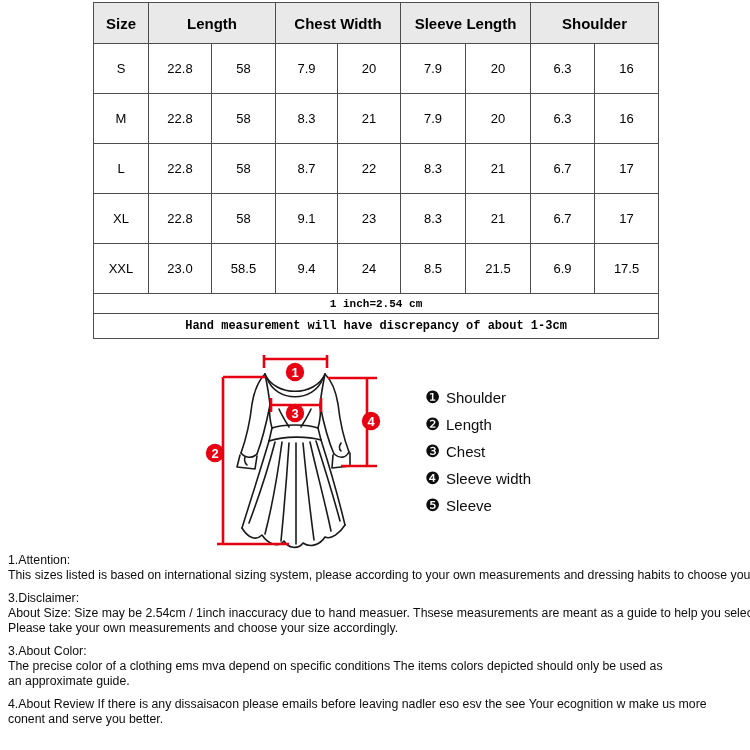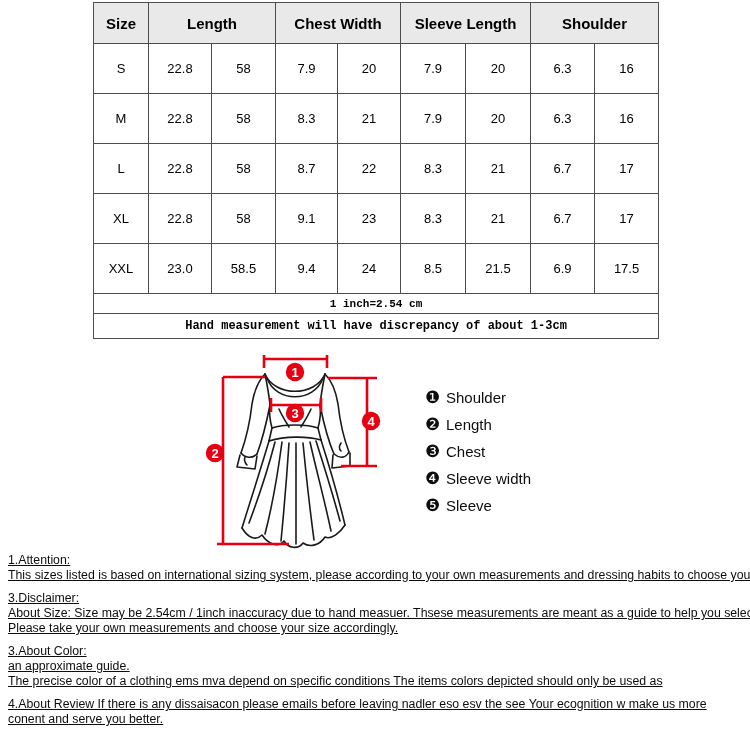--- a/index.html
+++ b/index.html
@@ -25,21 +25,21 @@
   tr.noterow2 td { height:25px; font-family:"Liberation Mono", monospace; font-size:12px; font-weight:bold; background:#fff; }
   
   .dress-svg { position:absolute; left:185px; top:352px; width:250px; height:215px; }
   .legend { position:absolute; left:425px; top:384px; }
   .legend-item { display:flex; align-items:center; height:27px; }
   .legend-glyph { font-size:17px; line-height:17px; width:21px; color:#0d0d0d; }
   .legend-label { font-size:15px; color:#0d0d0d; }
   
   .notes { position:absolute; left:8px; top:553px; width:740px; font-size:12.3px; line-height:15px; color:#0d0d0d; }
   .note-section { margin-bottom:8px; }
-  .note-line { white-space:nowrap; height:15px;text-decoration:underline; }
+  .note-line { white-space:nowrap; height:15px; }
 </style>
 </head>
 <body>
 
 <div class="size-table-wrap">
   <table class="size-table">
     <colgroup>
       <col style="width:55px">
         <col style="width:63px">
         <col style="width:64px">
@@ -218,20 +218,20 @@
     <div class="note-line">1.Attention:</div>
     <div class="note-line">This sizes listed is based on international sizing system, please according to your own measurements and dressing habits to choose your suitable size.</div>
   </div>
   <div class="note-section">
     <div class="note-line">3.Disclaimer:</div>
     <div class="note-line">About Size: Size may be 2.54cm / 1inch inaccuracy due to hand measuer. Thsese measurements are meant as a guide to help you select the correct size.</div>
     <div class="note-line">Please take your own measurements and choose your size accordingly.</div>
   </div>
   <div class="note-section">
     <div class="note-line">3.About Color:</div>
+    <div class="note-line">The precise color of a clothing ems mva depend on specific conditions The items colors depicted should only be used as</div>
     <div class="note-line">an approximate guide.</div>
-    <div class="note-line">The precise color of a clothing ems mva depend on specific conditions The items colors depicted should only be used as</div>
   </div>
   <div class="note-section">
     <div class="note-line">4.About Review If there is any dissaisacon please emails before leaving nadler eso esv the see Your ecognition w make us more</div>
     <div class="note-line">conent and serve you better.</div>
   </div>
 </div>
 
 </body></html>

